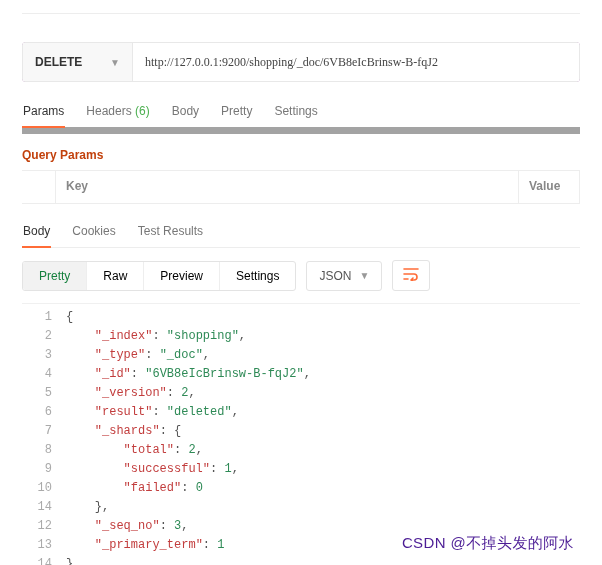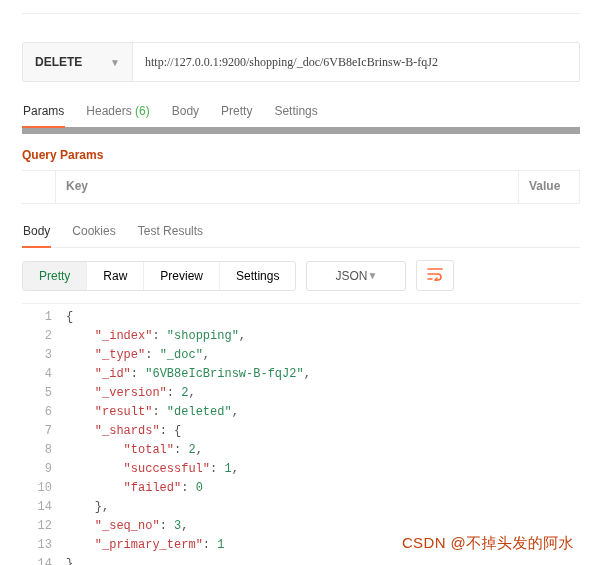--- a/index.html
+++ b/index.html
@@ -130,23 +130,24 @@
     border-right: 1px solid #eee;
   }
   .seg .item:last-child { border-right: none; }
   .seg .item.active {
     background: #f2f2f2;
     color: #15803d;
   }
   .fmt-sel {
     display: inline-flex;
     align-items: center;
+    gap: 8px;
     border: 1px solid #e3e3e3;
     border-radius: 3px;
-    padding: 7px 28px;
+    padding: 7px 12px;
     font-size: 12px;
     color: #555;
   }
   .fmt-sel .chev { color: #999; font-size: 10px; }
   .wrap-btn {
     border: 1px solid #e3e3e3;
     border-radius: 3px;
     padding: 6px 10px;
     color: #ff6c37;
     font-size: 13px;
@@ -170,21 +171,21 @@
   }
   .cc { white-space: pre; color: #555; }
   .cc .k { color: #c23d3d; }
   .cc .s { color: #2e8a56; }
   .cc .n { color: #2e8a56; }
   .watermark {
     position: absolute;
     bottom: 12px;
     right: 28px;
     font-size: 15px;
-    color: #c2410c;
+    color: #4c1d95;
     letter-spacing: 0.4px;
   }
 </style>
 </head>
 <body>
 
 <div class="topbar-line"></div>
 
 <div class="pad">
   <div class="req-row">

